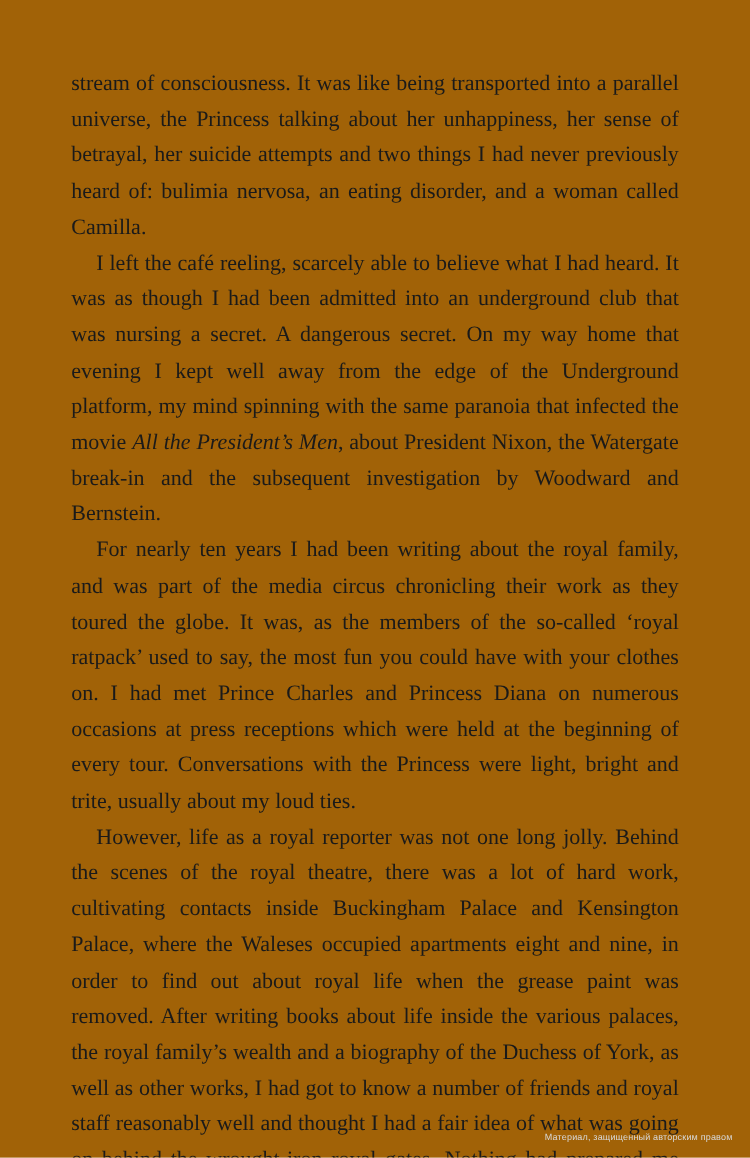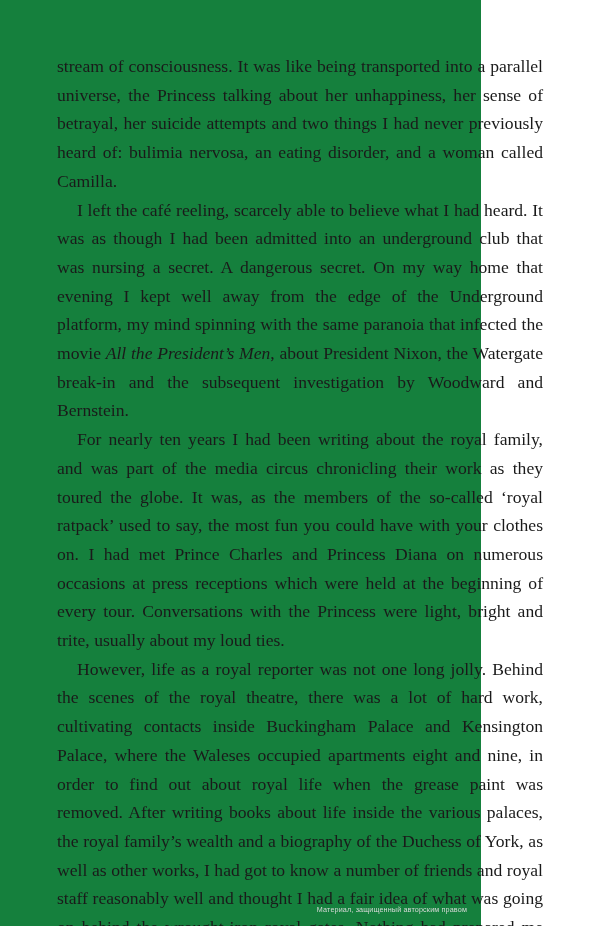--- a/index.html
+++ b/index.html
@@ -9,23 +9,23 @@
   body {
     width: 600px;
     height: 926px;
     background: #ffffff;
     font-family: "Liberation Serif", "DejaVu Serif", serif;
     overflow: hidden;
   }
 
   .page {
     position: relative;
-    width: 481px;
+    width: 600px;
     height: 926px;
-    background: #15803d;
+    background: #a16207;
     box-sizing: border-box;
   }
 
   .text-column {
     position: absolute;
     left: 57px;
     top: 52px;
     width: 486px;
   }
 

